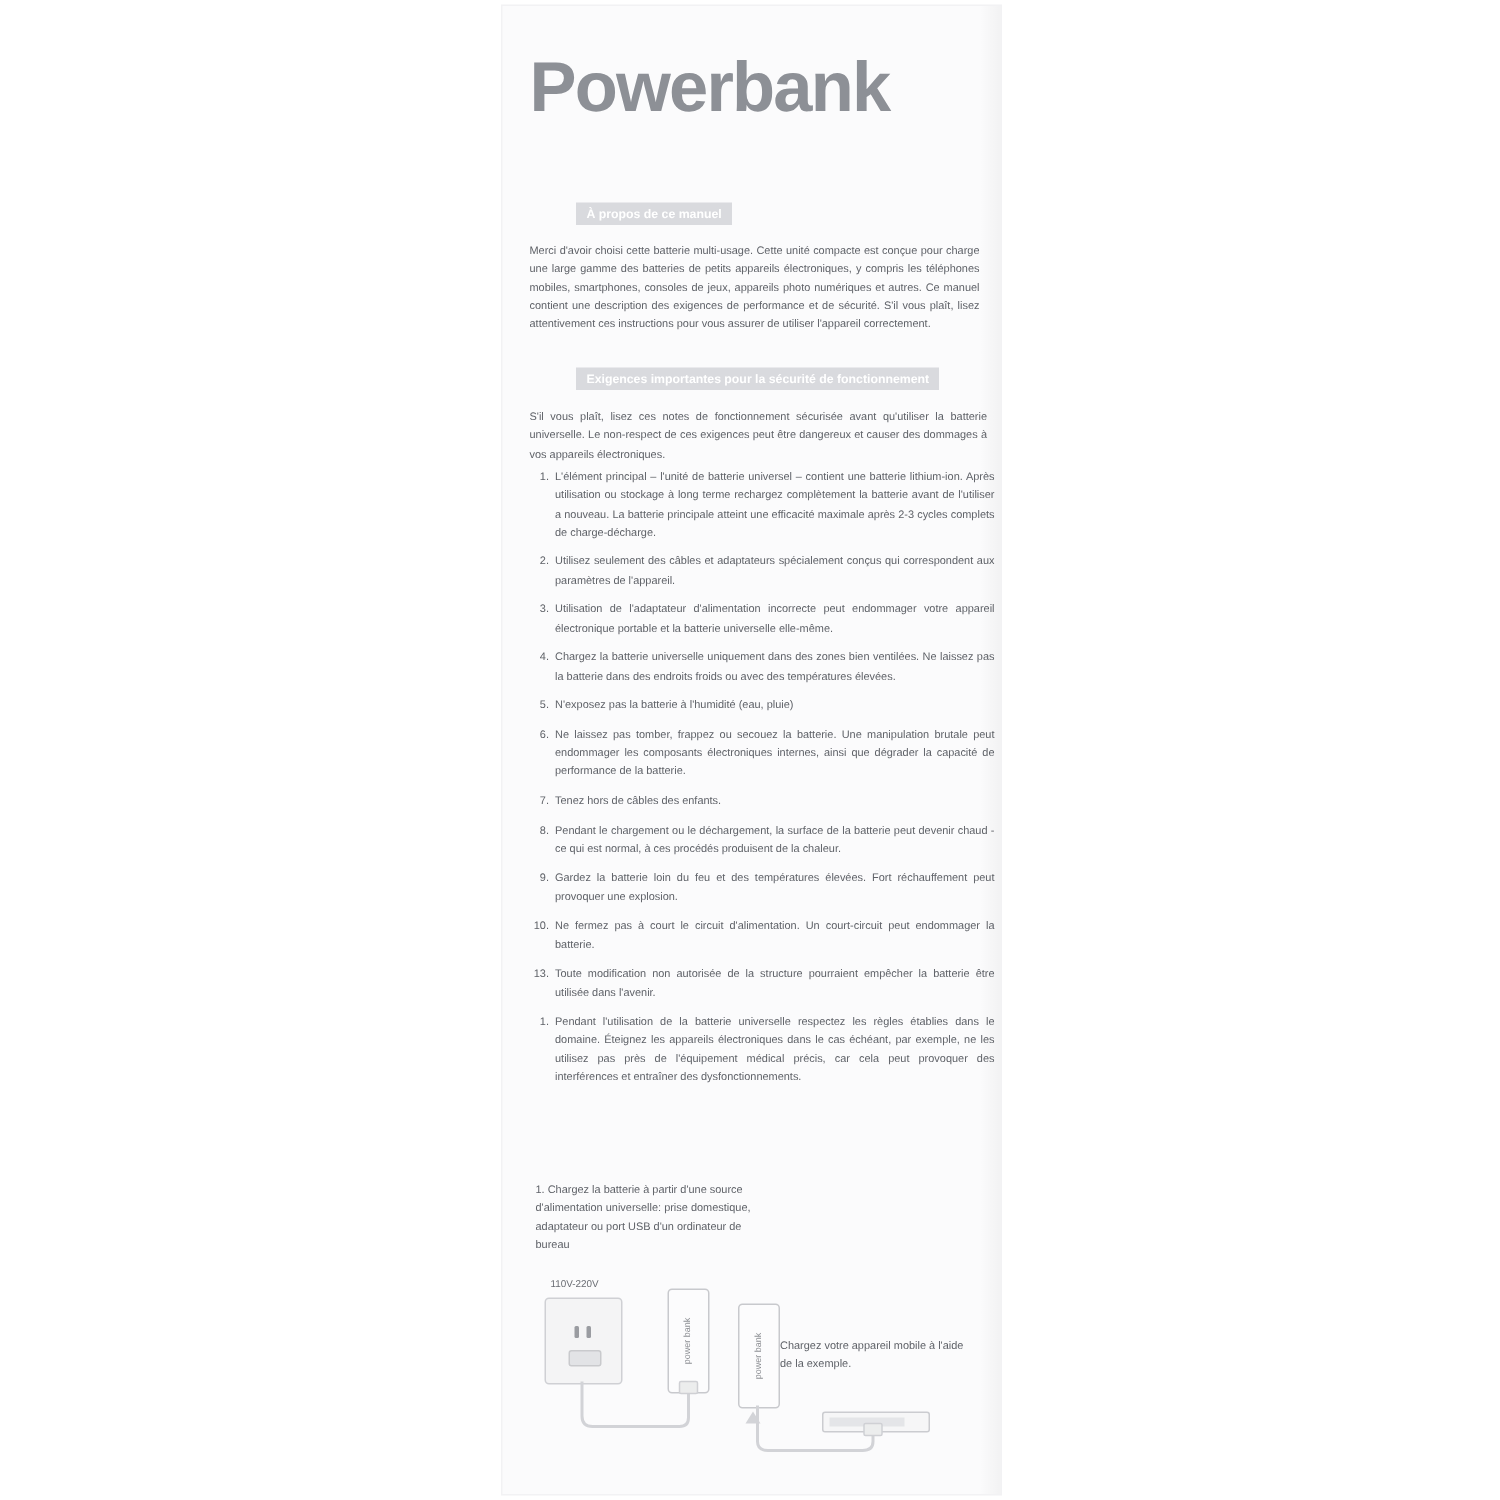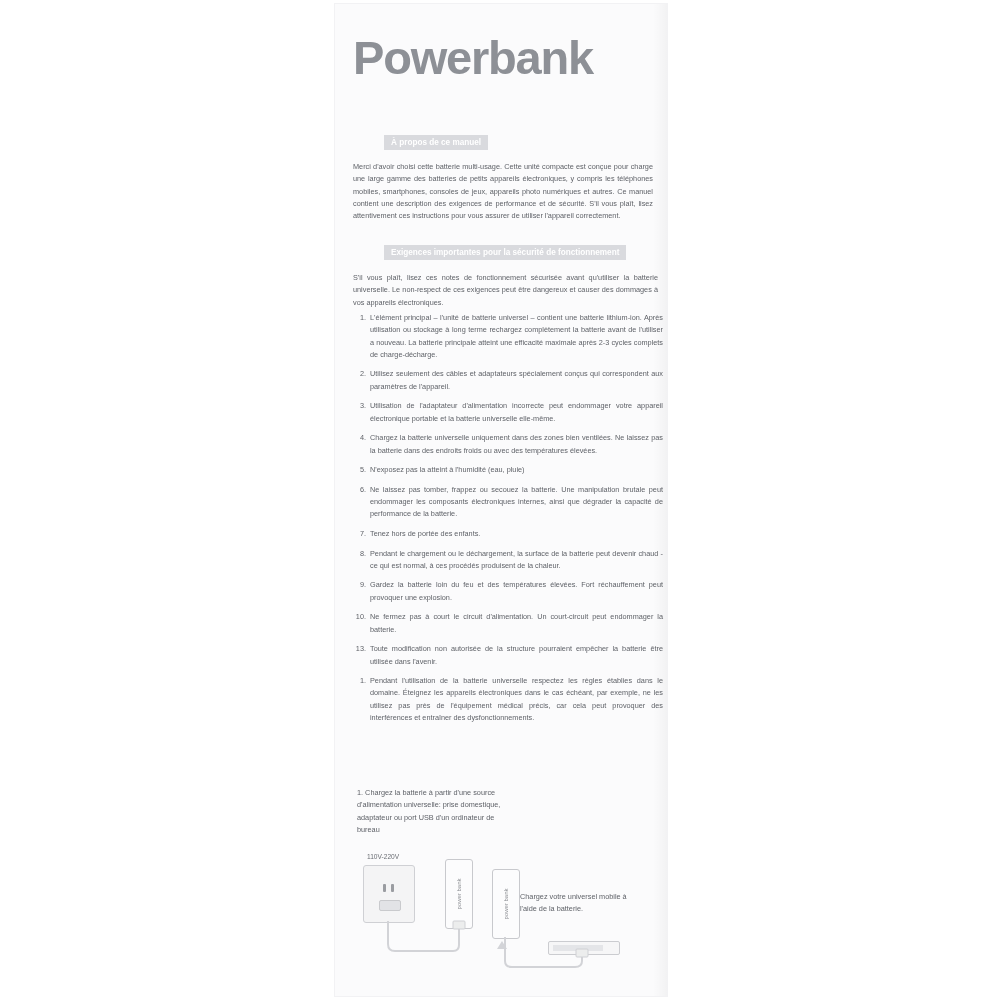--- a/index.html
+++ b/index.html
@@ -238,29 +238,29 @@
       <div class="li">
         <span class="num">3.</span>
         <span class="txt">Utilisation de l'adaptateur d'alimentation incorrecte peut endommager votre appareil électronique portable et la batterie universelle elle-même.</span>
       </div>
       <div class="li">
         <span class="num">4.</span>
         <span class="txt">Chargez la batterie universelle uniquement dans des zones bien ventilées. Ne laissez pas la batterie dans des endroits froids ou avec des températures élevées.</span>
       </div>
       <div class="li">
         <span class="num">5.</span>
-        <span class="txt">N'exposez pas la atteint à l'humidité (eau, pluie)</span>
+        <span class="txt">N'exposez pas la batterie à l'humidité (eau, pluie)</span>
       </div>
       <div class="li">
         <span class="num">6.</span>
         <span class="txt">Ne laissez pas tomber, frappez ou secouez la batterie. Une manipulation brutale peut endommager les composants électroniques internes, ainsi que dégrader la capacité de performance de la batterie.</span>
       </div>
       <div class="li">
         <span class="num">7.</span>
-        <span class="txt">Tenez hors de portée des enfants.</span>
+        <span class="txt">Tenez hors de câbles des enfants.</span>
       </div>
       <div class="li">
         <span class="num">8.</span>
         <span class="txt">Pendant le chargement ou le déchargement, la surface de la batterie peut devenir chaud - ce qui est normal, à ces procédés produisent de la chaleur.</span>
       </div>
       <div class="li">
         <span class="num">9.</span>
         <span class="txt">Gardez la batterie loin du feu et des températures élevées. Fort réchauffement peut provoquer une explosion.</span>
       </div>
       <div class="li">
@@ -273,21 +273,21 @@
       </div>
       <div class="li">
         <span class="num">1.</span>
         <span class="txt">Pendant l'utilisation de la batterie universelle respectez les règles établies dans le domaine. Éteignez les appareils électroniques dans le cas échéant, par exemple, ne les utilisez pas près de l'équipement médical précis, car cela peut provoquer des interférences et entraîner des dysfonctionnements.</span>
       </div>
     </div>
 
     <div class="diagram">
 
       <div class="diag-caption" id="caption-left">1. Chargez la batterie à partir d'une source d'alimentation universelle: prise domestique, adaptateur ou port USB d'un ordinateur de bureau</div>
-      <div class="diag-caption" id="caption-right">Chargez votre universel mobile à l'aide de la batterie.</div>
+      <div class="diag-caption" id="caption-right">Chargez votre appareil mobile à l'aide de la exemple.</div>
 
       <div class="label-small" id="label-voltage">110V-220V</div>
 
       <div class="socket">
         <span class="hole l"></span>
         <span class="hole r"></span>
         <span class="plug"></span>
       </div>
 
       <div class="bank" id="bank-1">

